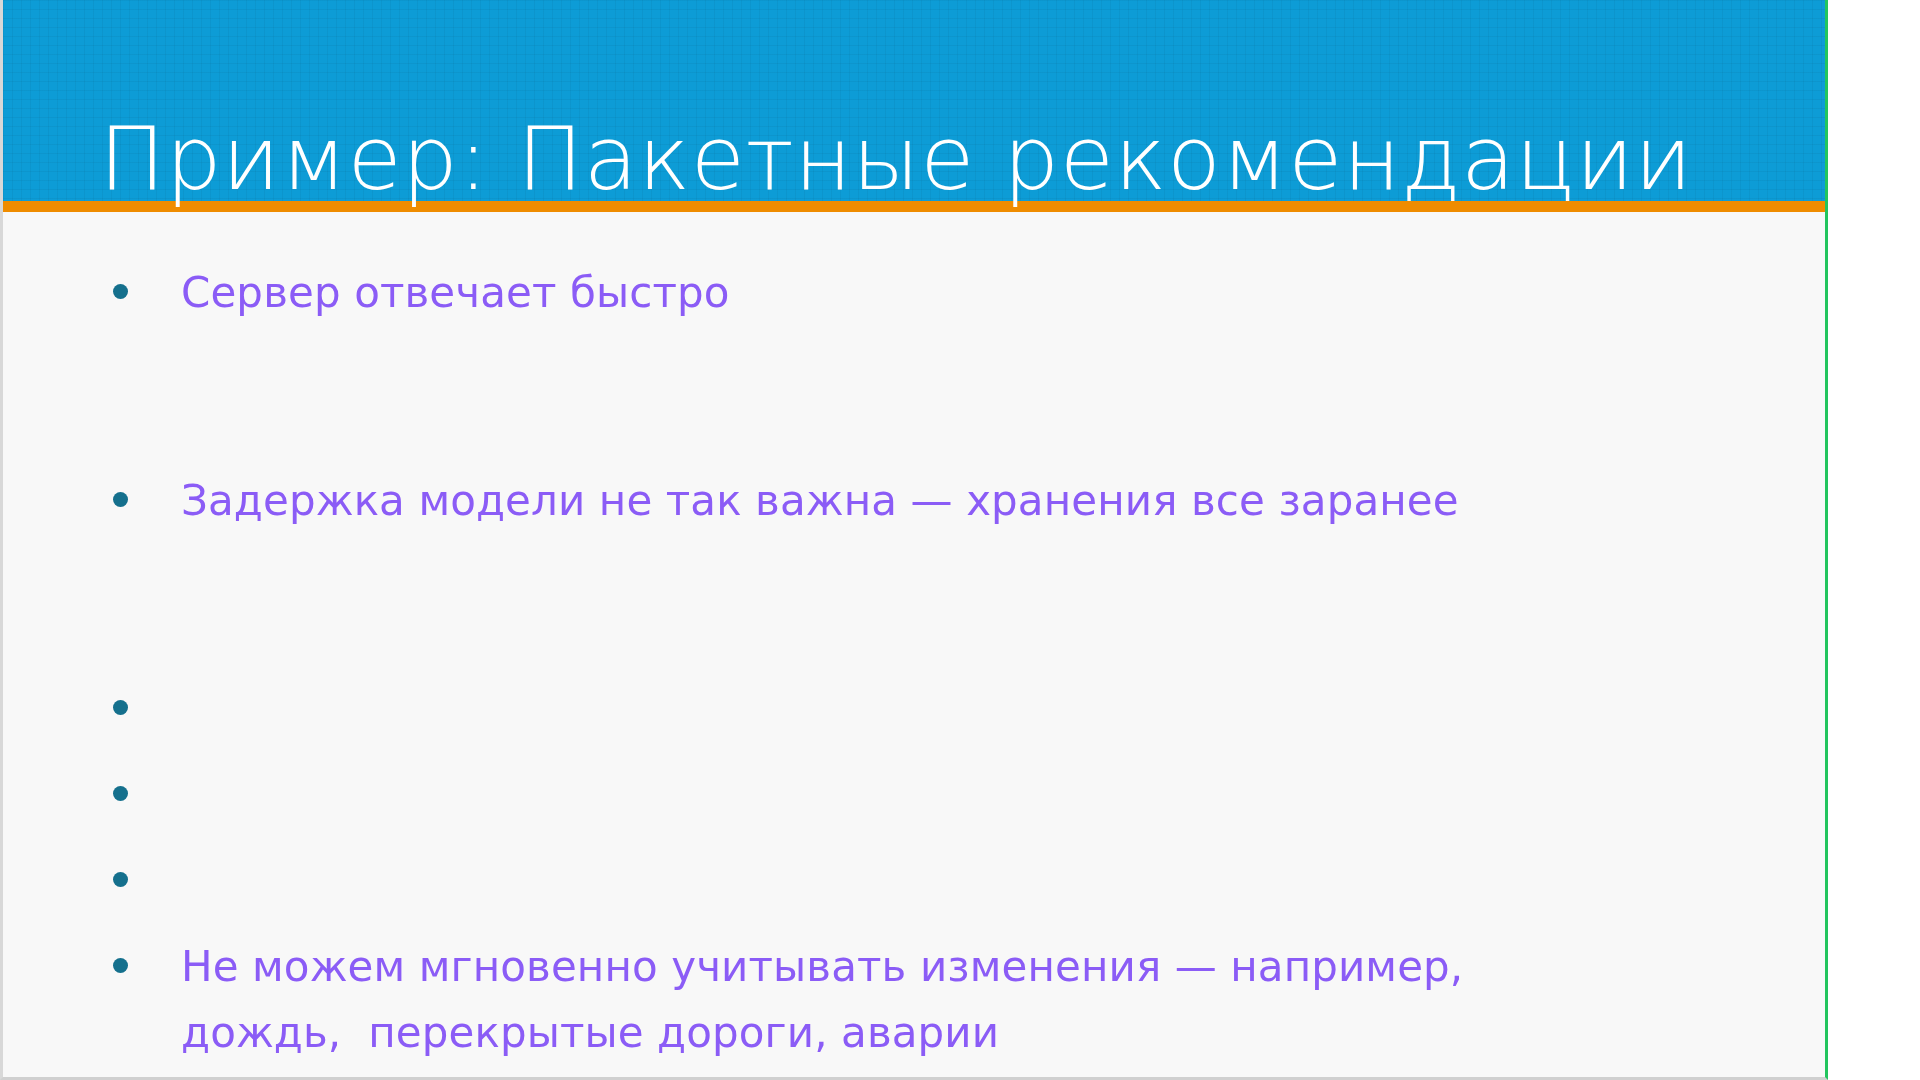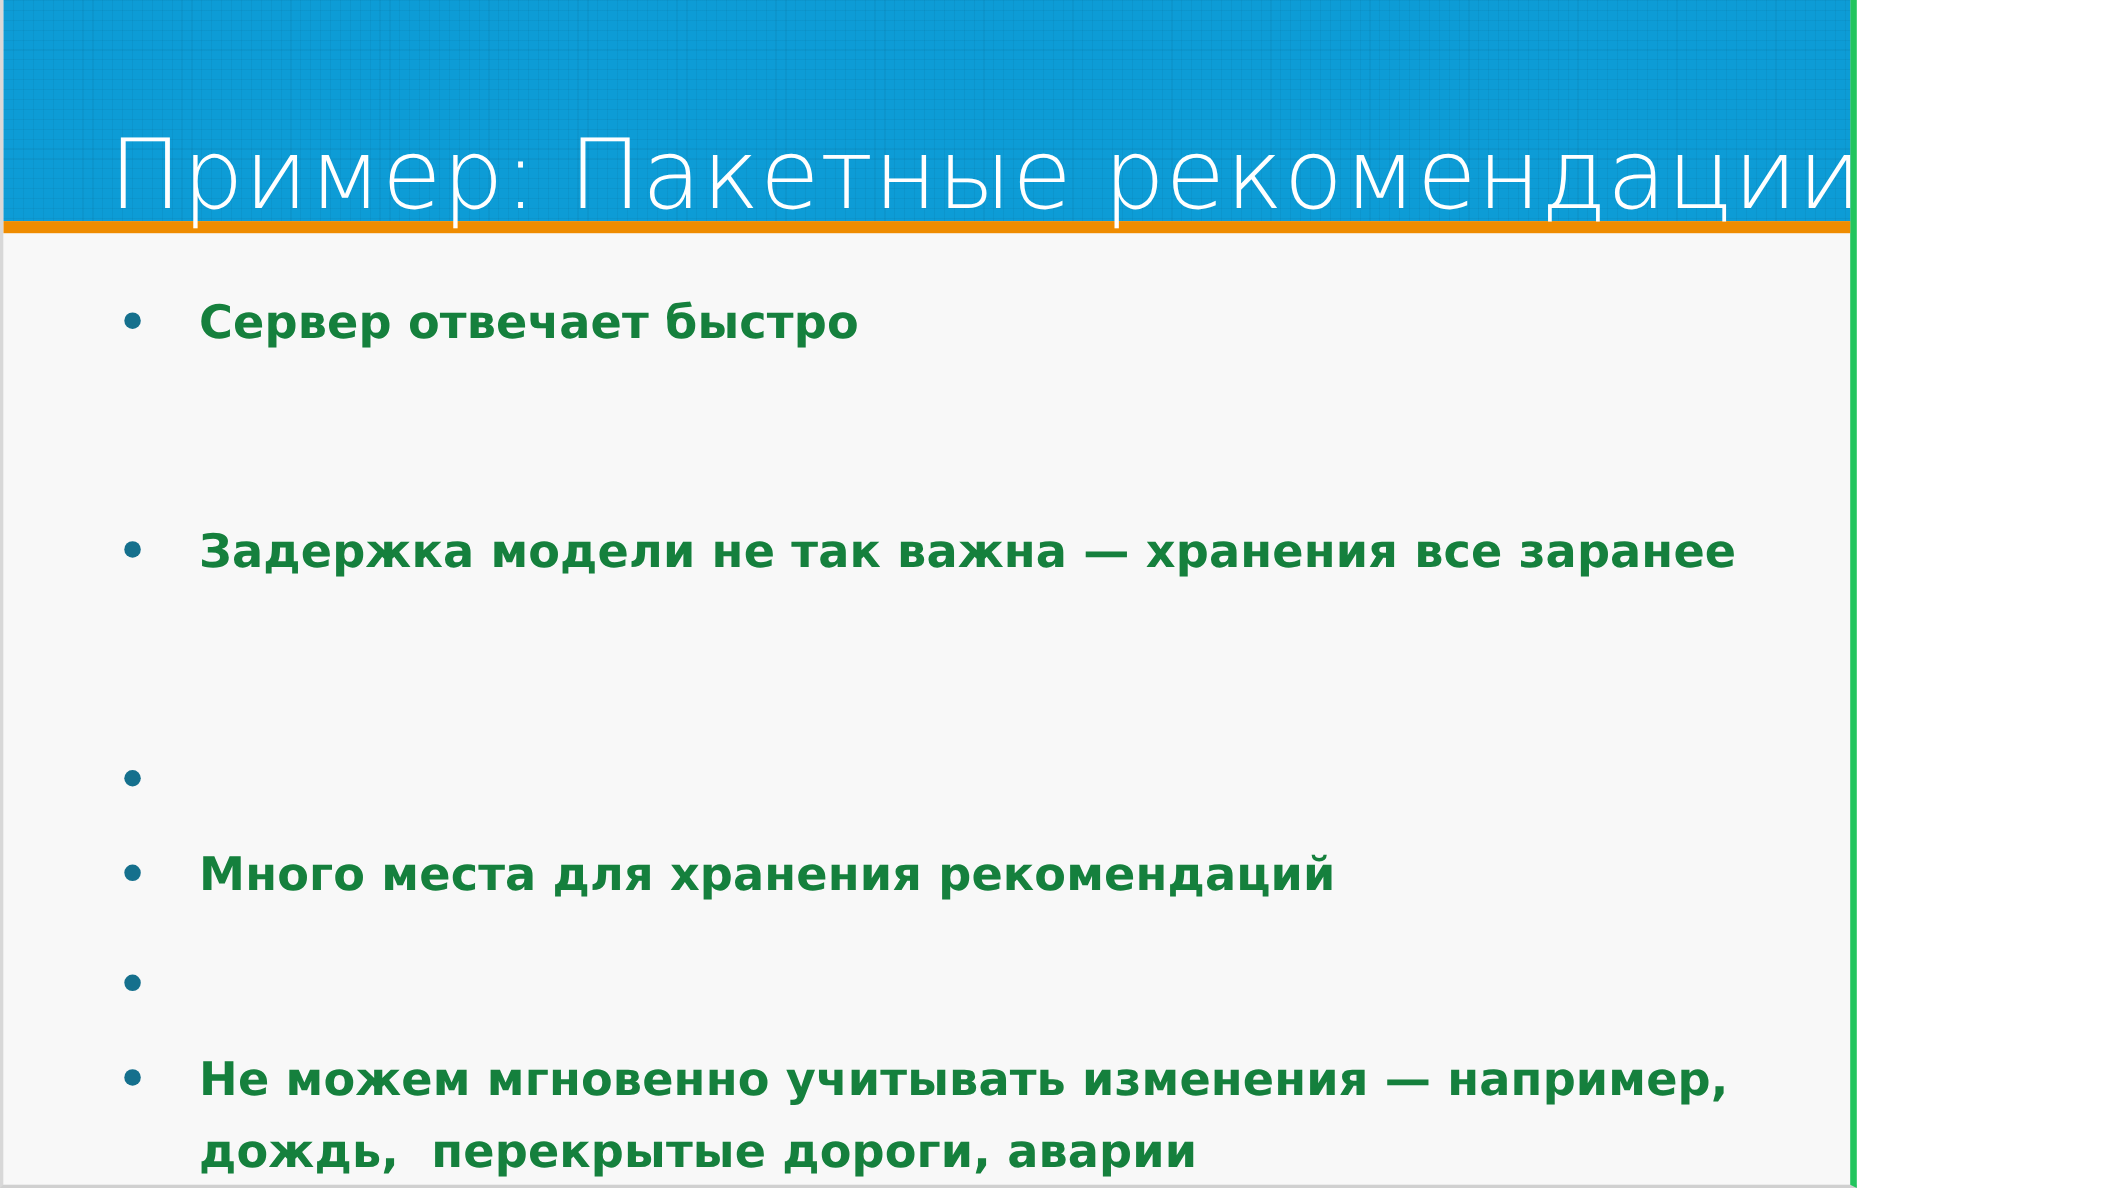--- a/index.html
+++ b/index.html
@@ -6,26 +6,26 @@
     margin: 0;
     padding: 0;
     background: #ffffff;
   }
   body {
     font-family: "Liberation Sans", "DejaVu Sans", sans-serif;
   }
 
   .slide {
     position: relative;
-    width: 1688px;
+    width: 1828px;
     height: 1080px;
     background: #f8f8f8;
     box-sizing: border-box;
     border-left: 3px solid #d8d8d8;
-    border-right: 6px solid #22c55e;
+    border-right: 3px solid #22c55e;
     border-bottom: 3px solid #d0d0d0;
     overflow: hidden;
   }
 
   
   .title-band {
     position: absolute;
     left: 0;
     top: 0;
     width: 1920px;
@@ -100,23 +100,23 @@
     position: absolute;
     left: 6px;
     top: 24px;
     width: 15px;
     height: 15px;
     border-radius: 50%;
     background: #15708d;
   }
 
   .bullet-text {
-    color: #15803d;
+    color: #8b5cf6;
     font-family: "DejaVu Sans", "Liberation Sans", sans-serif;
-    font-weight: 700;
+    font-weight: 400;
     font-size: 42px;
     line-height: 66px;
     letter-spacing: 0.1px;
     white-space: pre-wrap;
   }
 </style>
 </head>
 <body>
 
 <div class="slide">
@@ -139,21 +139,20 @@
         <span class="bullet-dot"></span>
         <span class="bullet-text">Задержка модели не так важна — хранения все заранее</span>
       </li>
 
       <li class="bullet-item">
         <span class="bullet-dot"></span>
       </li>
 
       <li class="bullet-item">
         <span class="bullet-dot"></span>
-        <span class="bullet-text">Много места для хранения рекомендаций</span>
       </li>
 
       <li class="bullet-item">
         <span class="bullet-dot"></span>
       </li>
 
       <li class="bullet-item">
         <span class="bullet-dot"></span>
         <span class="bullet-text">Не можем мгновенно учитывать изменения — например,
 дождь,  перекрытые дороги, аварии</span>

